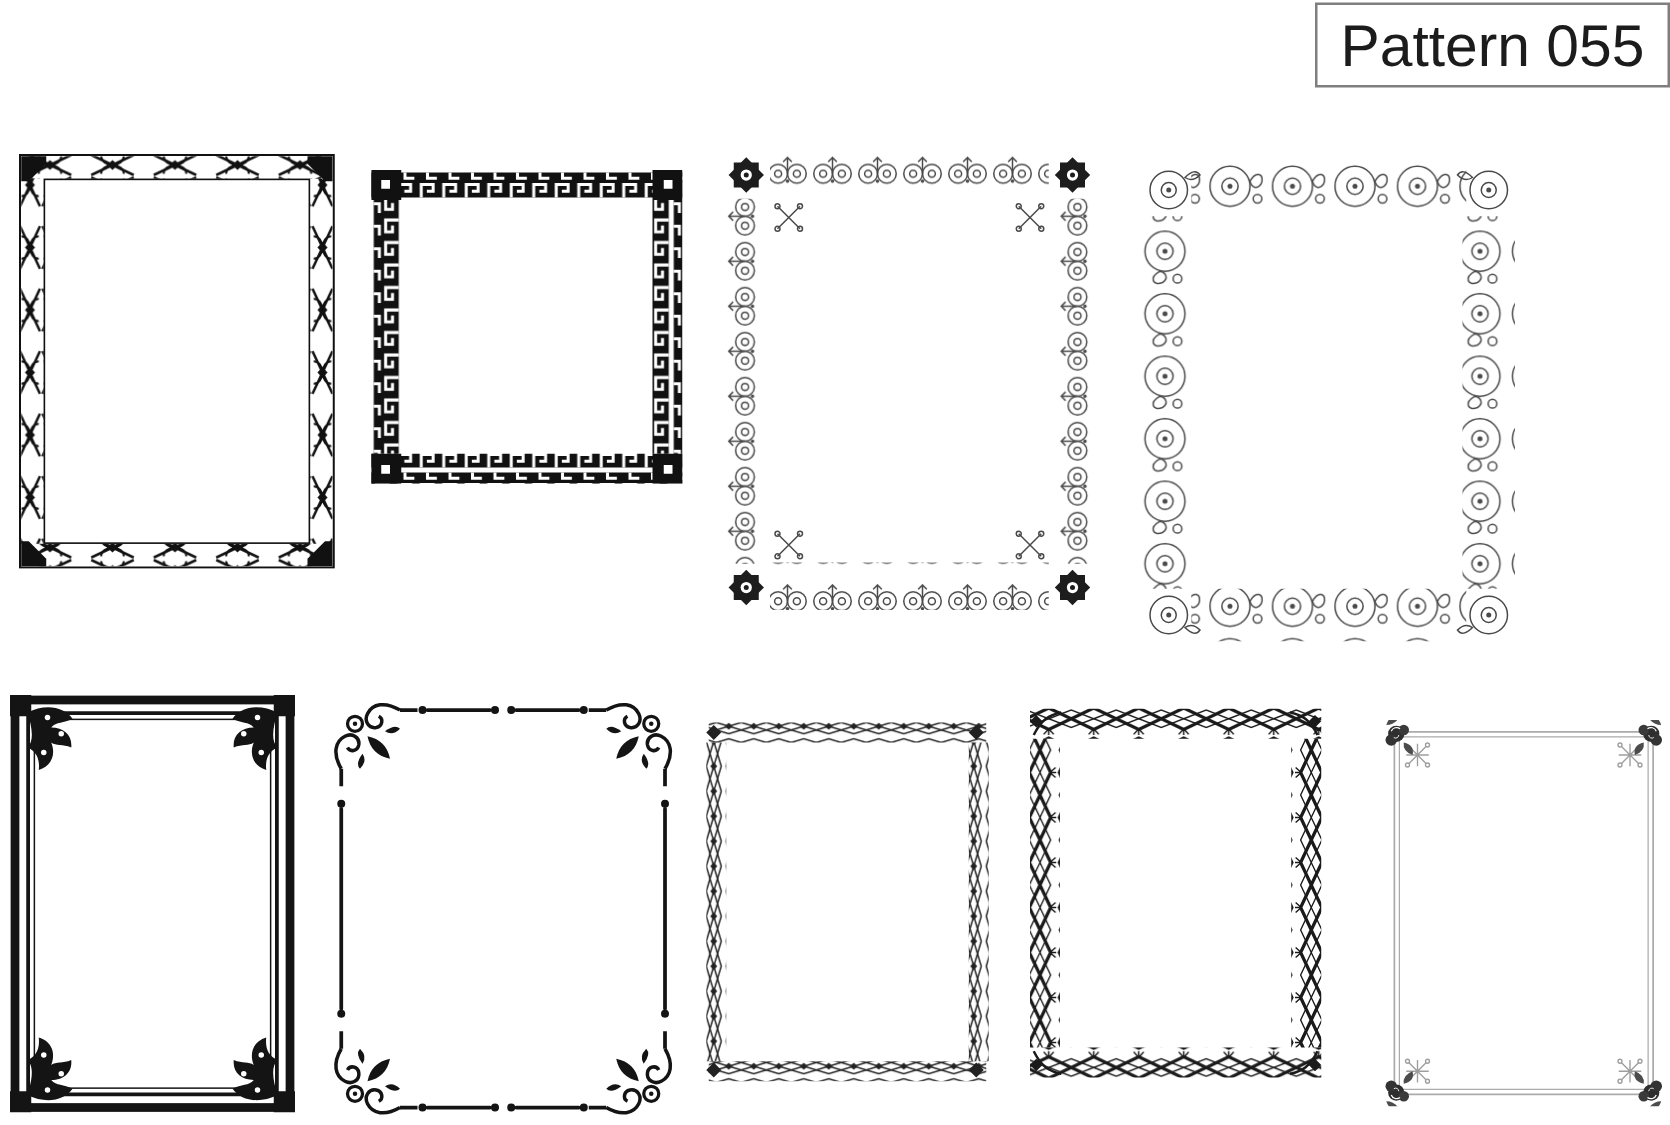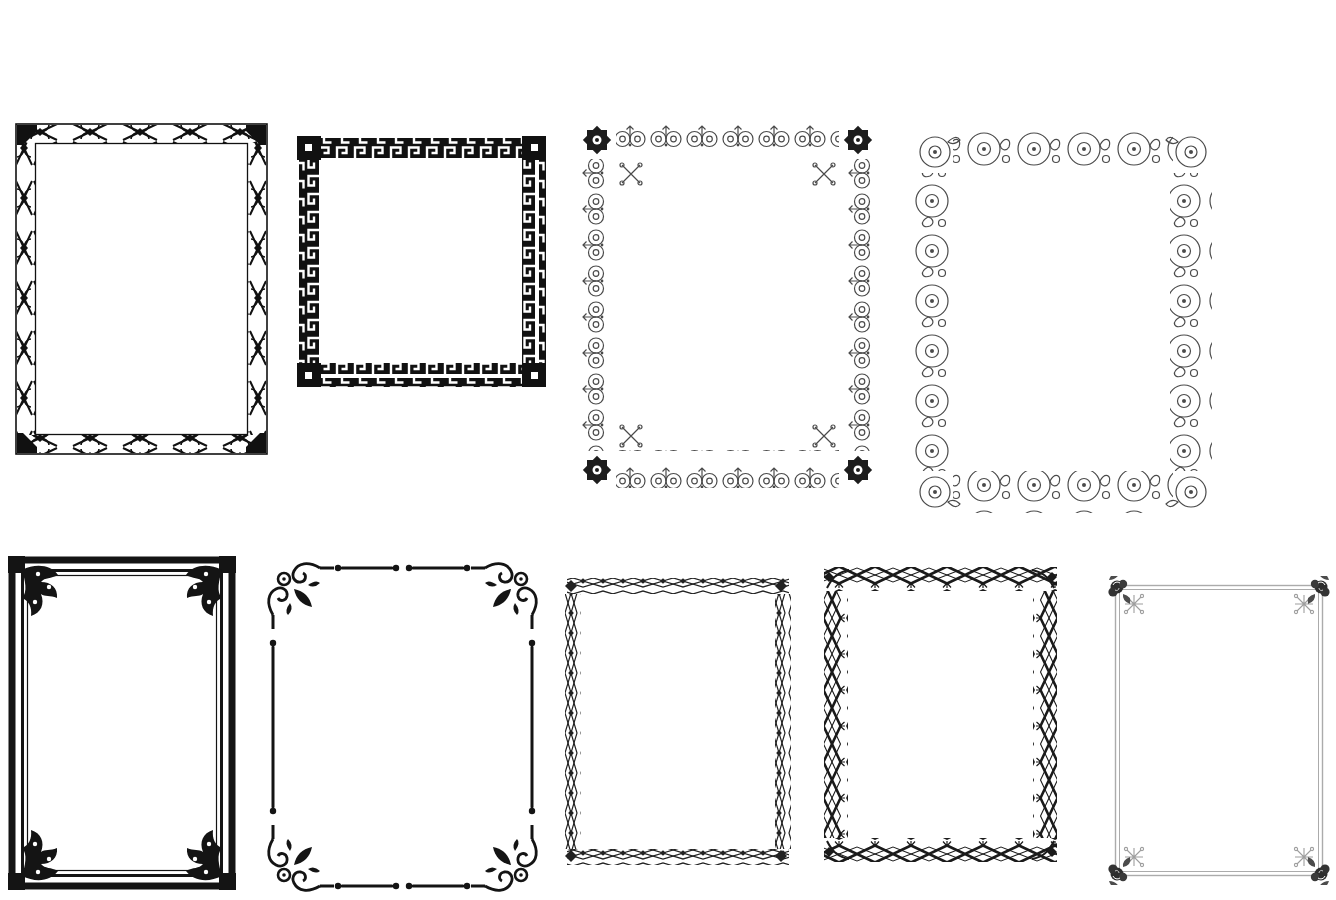--- a/index.html
+++ b/index.html
@@ -20,20 +20,23 @@
   .f6{left:264px;top:559px;width:277px;height:336px;}
   .f7{left:563px;top:573px;width:230px;height:297px;}
   .f8{left:821px;top:564px;width:239px;height:301px;}
   .f9{left:1106px;top:576px;width:226px;height:309px;}
 </style>
 </head>
 <body>
 
 <div class="canvas">
 
+  <div class="title-box">
+    <span>Pattern 055</span>
+  </div>
 
   <div class="frame f1" aria-label="Rectangular border of repeating X-crosses and chevron ornaments between double rails, with solid arrow corners">
     <svg viewBox="0 0 253 332">
       <defs>
         <pattern id="f1h" patternUnits="userSpaceOnUse" width="50" height="18">
           <g stroke="#111" fill="none">
             <path d="M8,1 L42,17 M42,1 L8,17" stroke-width="2"></path>
             <path d="M16,2 A9 7 0 0 0 34,2" stroke-width="1.6"></path>
             <path d="M16,16 A9 7 0 0 1 34,16" stroke-width="1.6"></path>
           </g>

